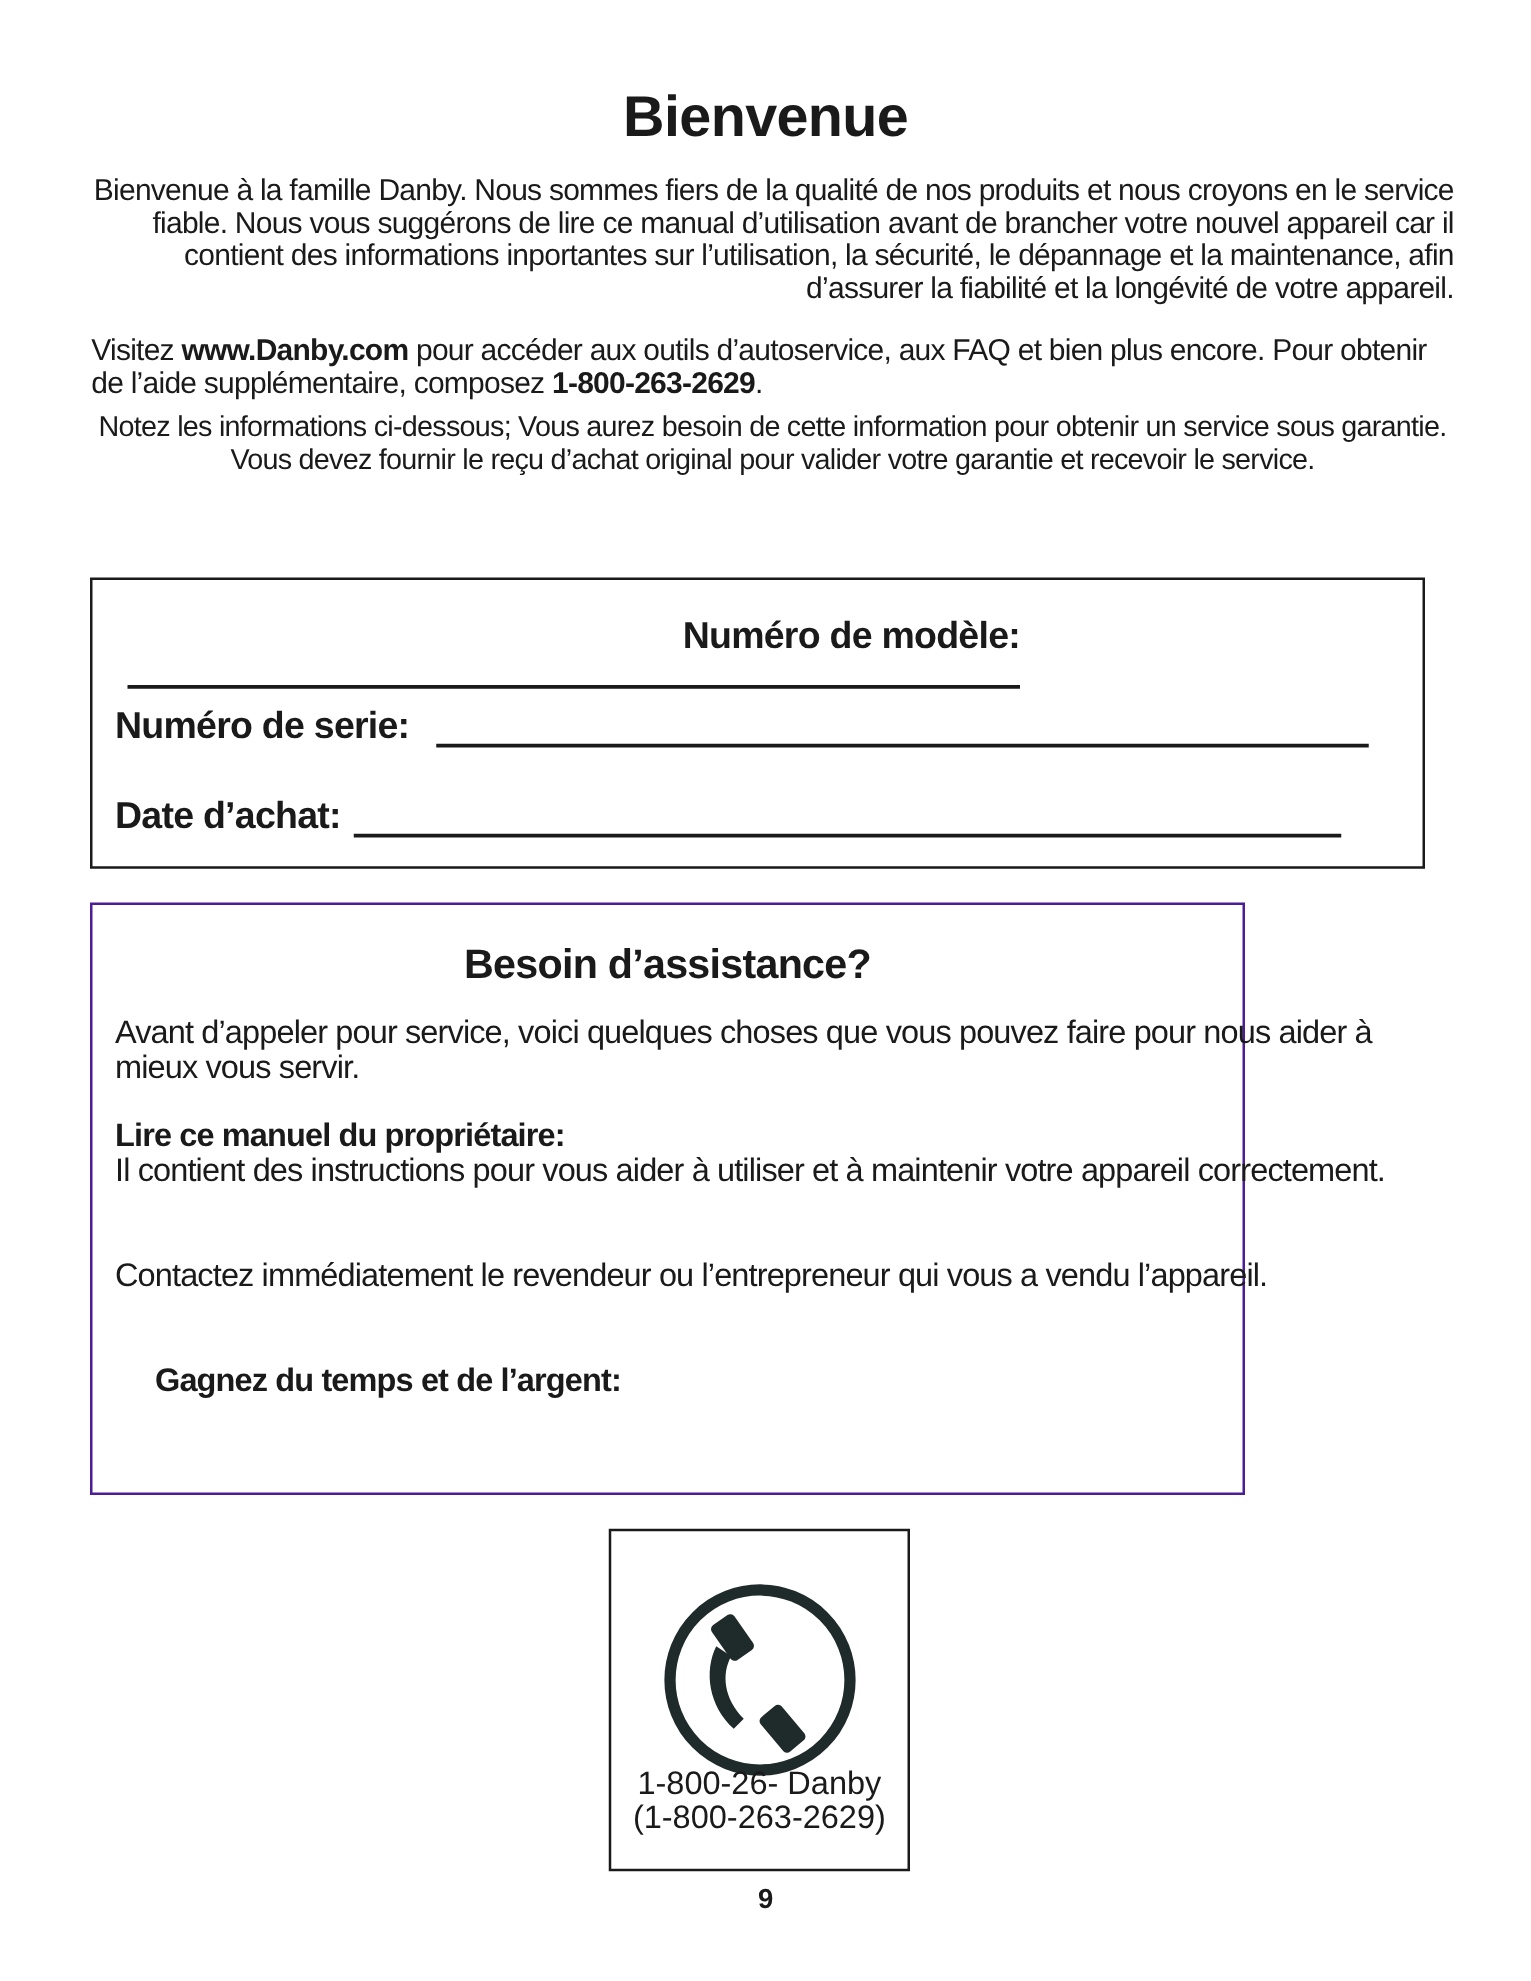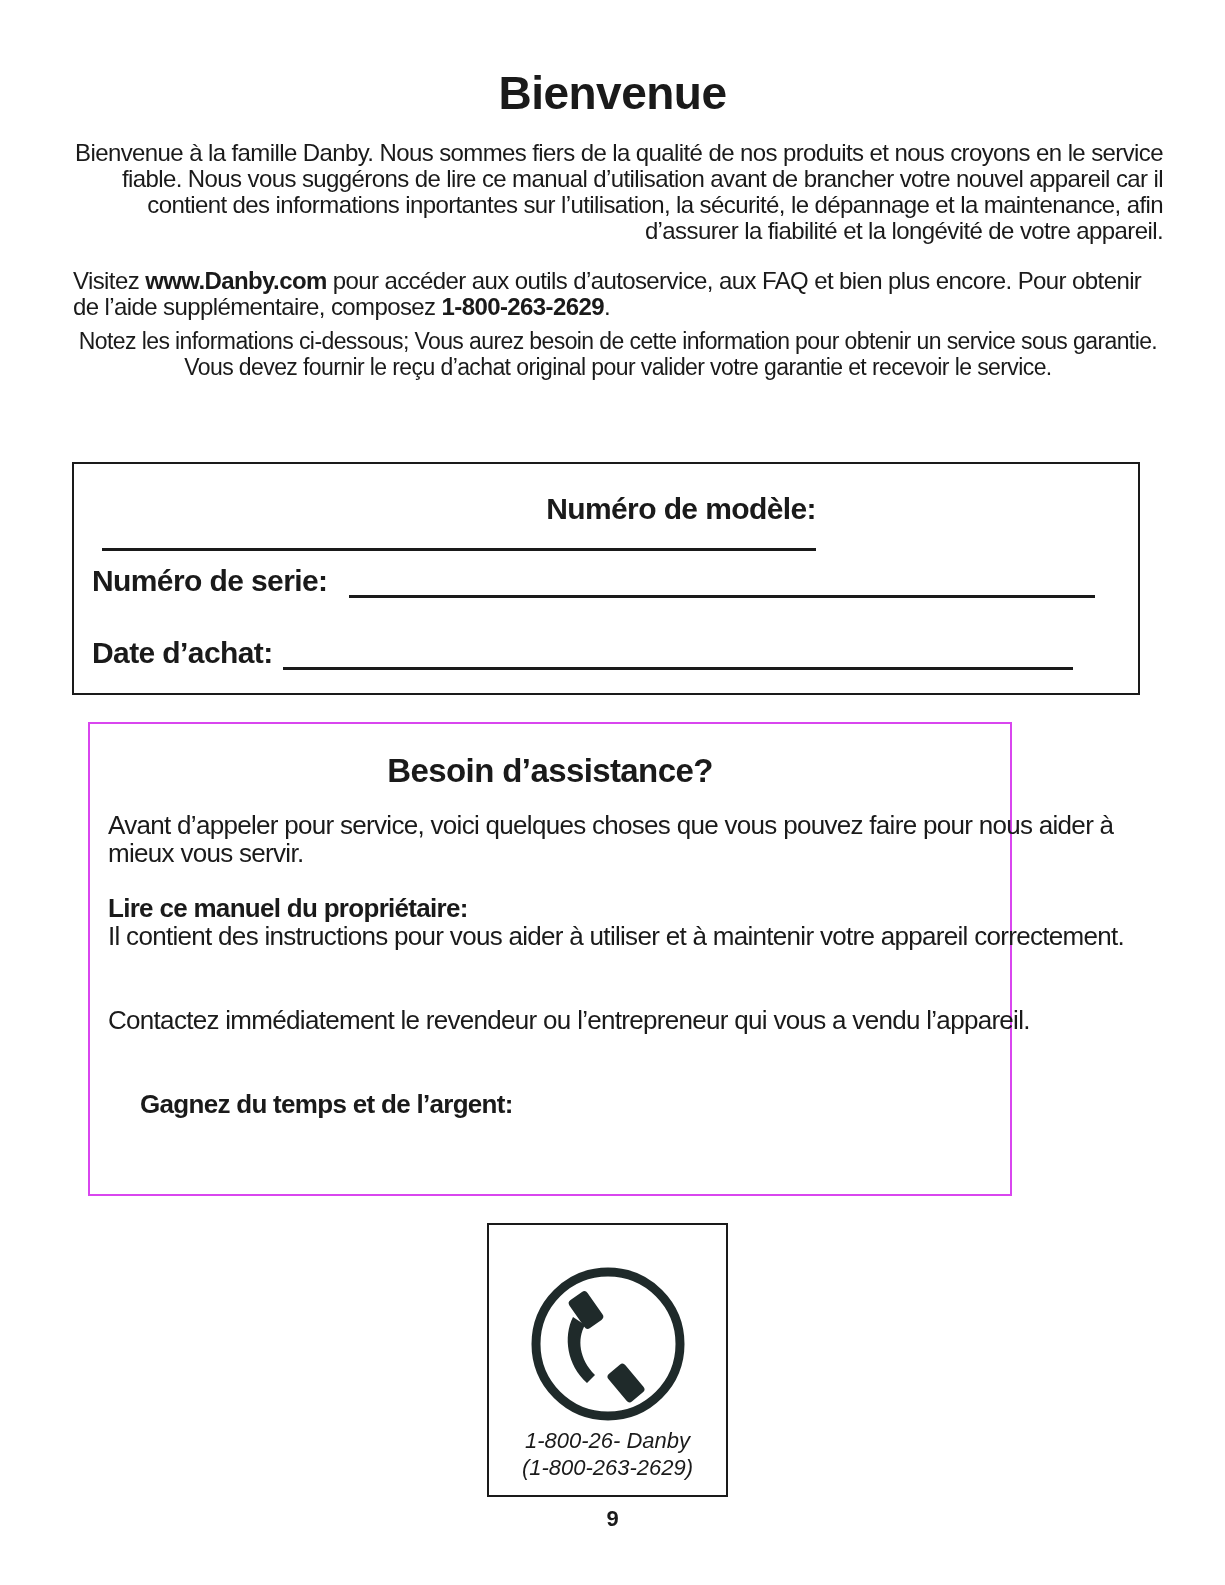--- a/index.html
+++ b/index.html
@@ -15,32 +15,32 @@
   .p3 .line2 { display:block; }
   b { font-weight:bold; }
   .box1 { position:absolute; left:72px; top:462px; width:1068px; height:233px;
           border:2px solid #1a1a1a; box-sizing:border-box; }
   .field { position:absolute; left:18px; display:flex; align-items:flex-end;
            font-size:30px; font-weight:bold; letter-spacing:-0.6px; }
   .field .rule { border-bottom:3px solid #1a1a1a; margin-left:10px; height:22px; }
   .f1 { top:28px;flex-direction:column; } .f1 .rule { width:714px; }
   .f2 { top:100px;gap:12px; } .f2 .rule { width:746px; }
   .f3 { top:172px; } .f3 .rule { width:790px; }
-  .box2 { position:absolute; left:88px; top:722px; width:924px; height:474px;
-          border:2px solid #d946ef; box-sizing:border-box; }
+  .box2 { position:absolute; left:72px; top:722px; width:924px; height:474px;
+          border:2px solid #4c1d95; box-sizing:border-box; }
   .box2-title { position:absolute; top:28px; left:0; width:100%; text-align:center;
                 font-size:33px; font-weight:bold; letter-spacing:-0.6px; }
   .b2text { position:absolute; left:18px; width:1040px; font-size:26px; line-height:28px;
             letter-spacing:-0.7px; }
   .b2text .h { font-weight:bold; display:block; }
   .t1 { top:87px; } .t2 { top:170px; } .t3 { top:282px; } .t4 { top:366px;margin-left:32px; }
   .phonebox { position:absolute; left:487px; top:1223px; width:241px; height:274px;
               border:2px solid #1a1a1a; box-sizing:border-box; text-align:center; }
   .phone-icon { position:absolute; left:40px; top:40px; width:158px; height:158px; }
-  .phone-lines { position:absolute; top:202px; left:0; width:100%; font-size:22px; line-height:27px;font-style:italic; }
+  .phone-lines { position:absolute; top:188px; left:0; width:100%; font-size:26px; line-height:27px; }
   .pagenum { position:absolute; top:1506px; left:0; width:1225px; text-align:center;
              font-size:22px; font-weight:bold; }
 </style>
 </head>
 <body>
 
 <div class="title">Bienvenue</div>
 
 <div class="para p1">Bienvenue à la famille Danby. Nous sommes fiers de la qualité de nos produits et nous croyons en le service fiable. Nous vous suggérons de lire ce manual d’utilisation avant de brancher votre nouvel appareil car il contient des informations inportantes sur l’utilisation, la sécurité, le dépannage et la maintenance, afin d’assurer la fiabilité et la longévité de votre appareil.</div>
 

